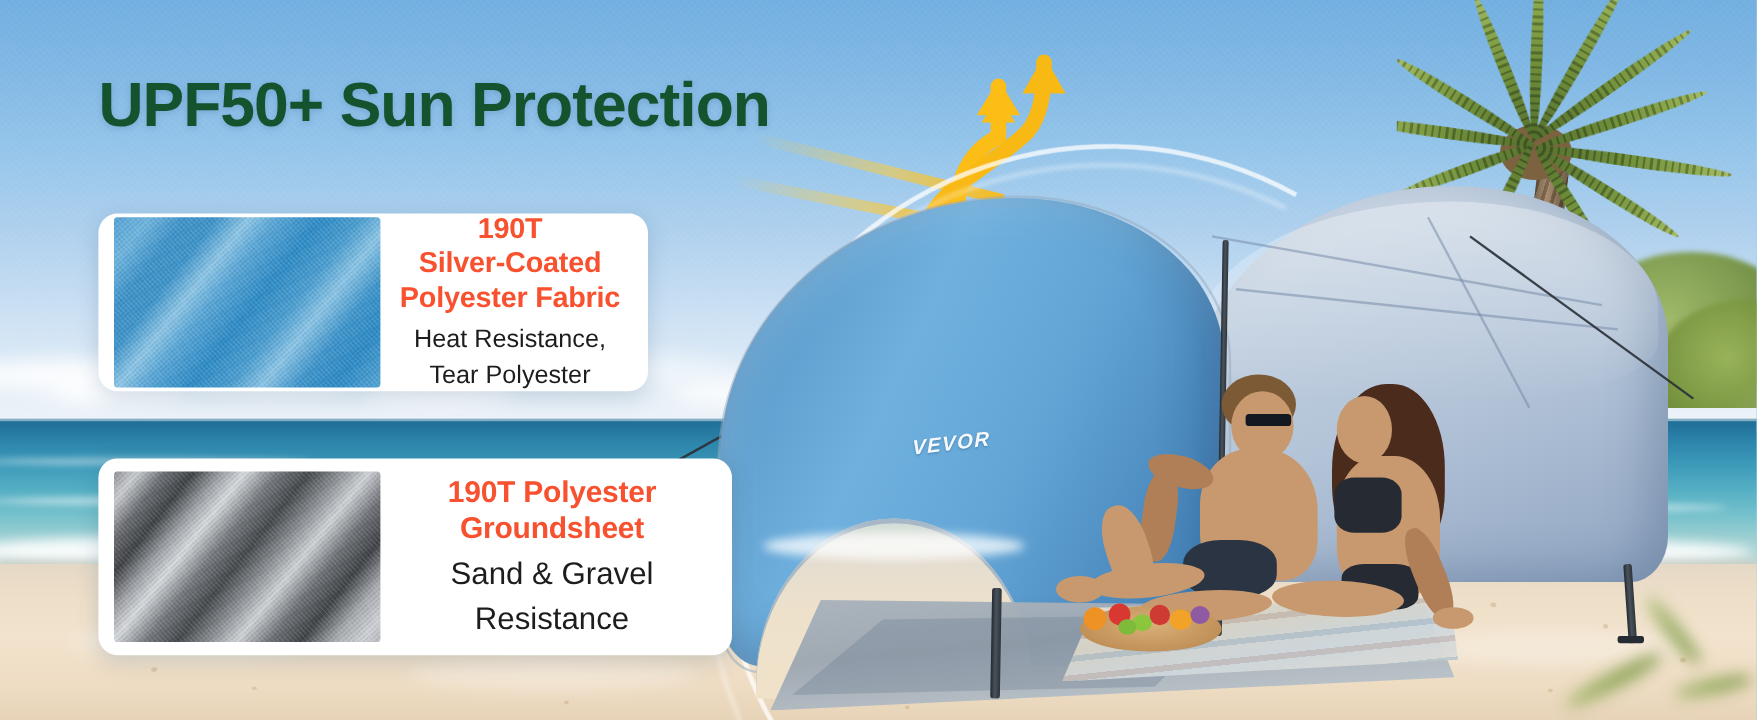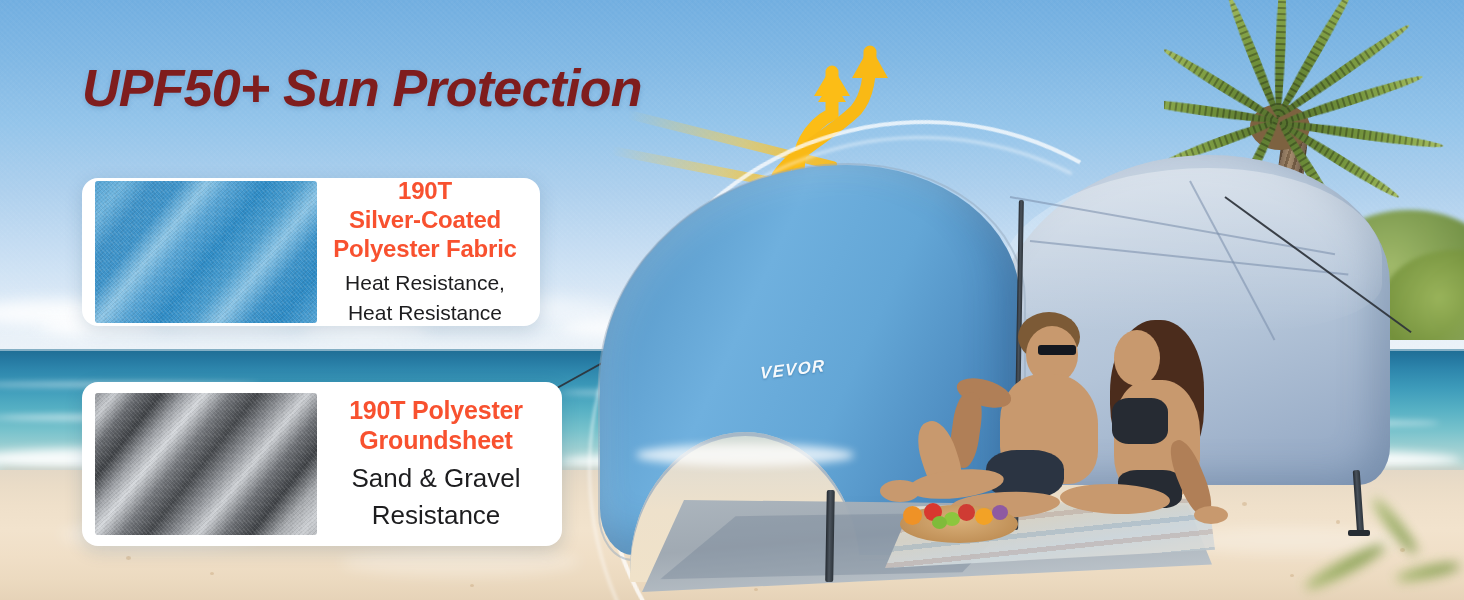--- a/index.html
+++ b/index.html
@@ -292,41 +292,40 @@
     filter:blur(1.6px);
   }
 
   
   .headline{
     position:absolute;
     left:82px; top:60px;
     font-size:52px;
     line-height:1.08;
     font-weight:700;
-    color:#7f1d1d;
+    color:#14532d;
     letter-spacing:-0.8px;
     text-shadow:0 2px 5px rgba(40,90,140,.22);
     white-space:nowrap;
     font-family:"Liberation Sans", sans-serif;
-    font-style:italic;
   }
 
   
   .card{
     position:absolute;
     background:#ffffff;
     border-radius:16px;
     box-shadow:0 5px 18px rgba(30,70,110,.18);
     display:flex;
     align-items:center;
     box-sizing:border-box;
     padding:13px;
   }
   #card-fabric{ left:82px; top:178px; width:458px; height:148px; }
-  #card-ground{ left:82px; top:382px; width:480px; height:164px; }
+  #card-ground{ left:82px; top:382px; width:528px; height:164px; }
 
   .swatch{
     width:222px;
     height:142px;
     border-radius:3px;
     flex:0 0 auto;
     overflow:hidden;
     position:relative;
   }
   .swatch-blue{
@@ -540,21 +539,21 @@
   <div class="card" id="card-fabric">
     <div class="swatch swatch-blue"></div>
     <div class="card-text">
       <div class="card-title">
         <div>190T</div>
         <div>Silver-Coated</div>
         <div>Polyester Fabric</div>
       </div>
       <div class="card-sub">
         <div>Heat Resistance,</div>
-        <div>Heat Resistance</div>
+        <div>Tear Polyester</div>
       </div>
     </div>
   </div>
 
   <div class="card" id="card-ground">
     <div class="swatch swatch-gray"></div>
     <div class="card-text">
       <div class="card-title">
         <div>190T Polyester</div>
         <div>Groundsheet</div>

